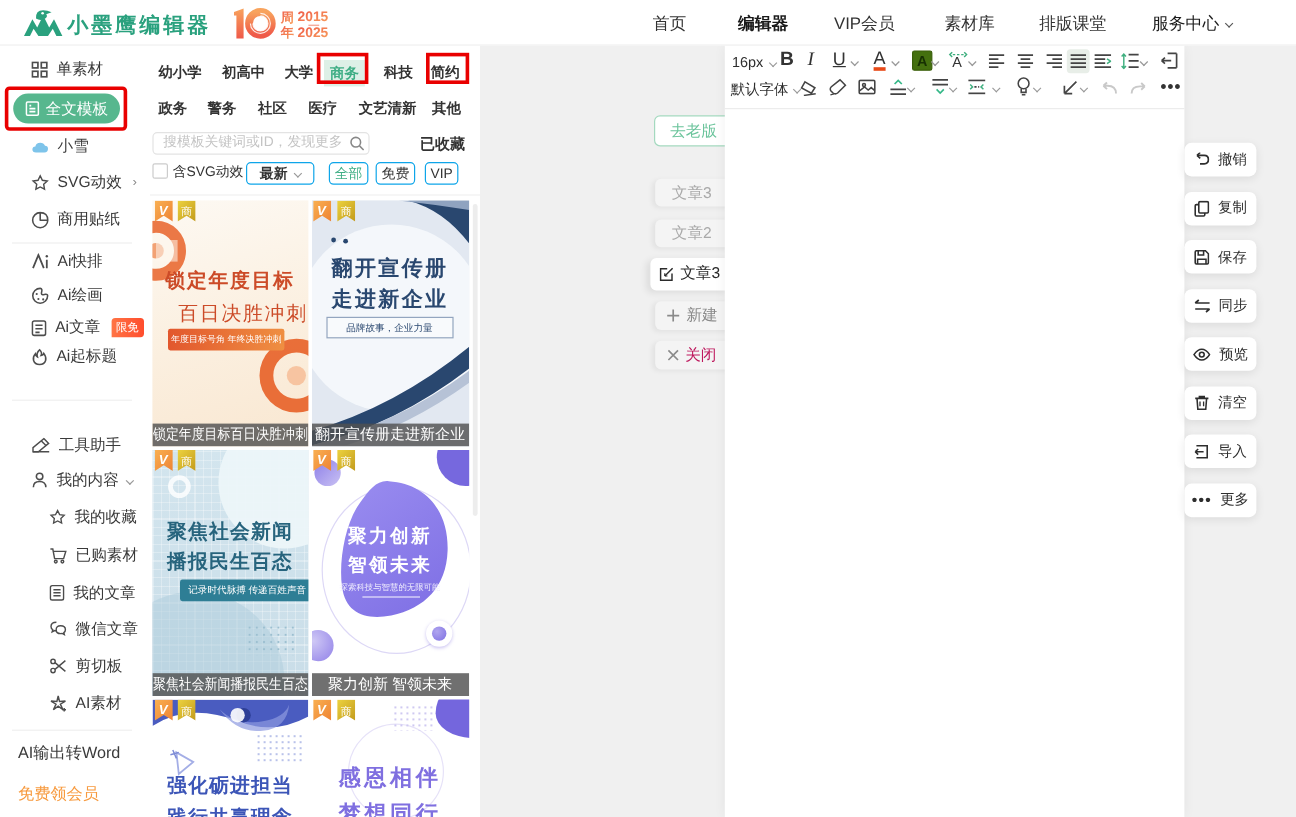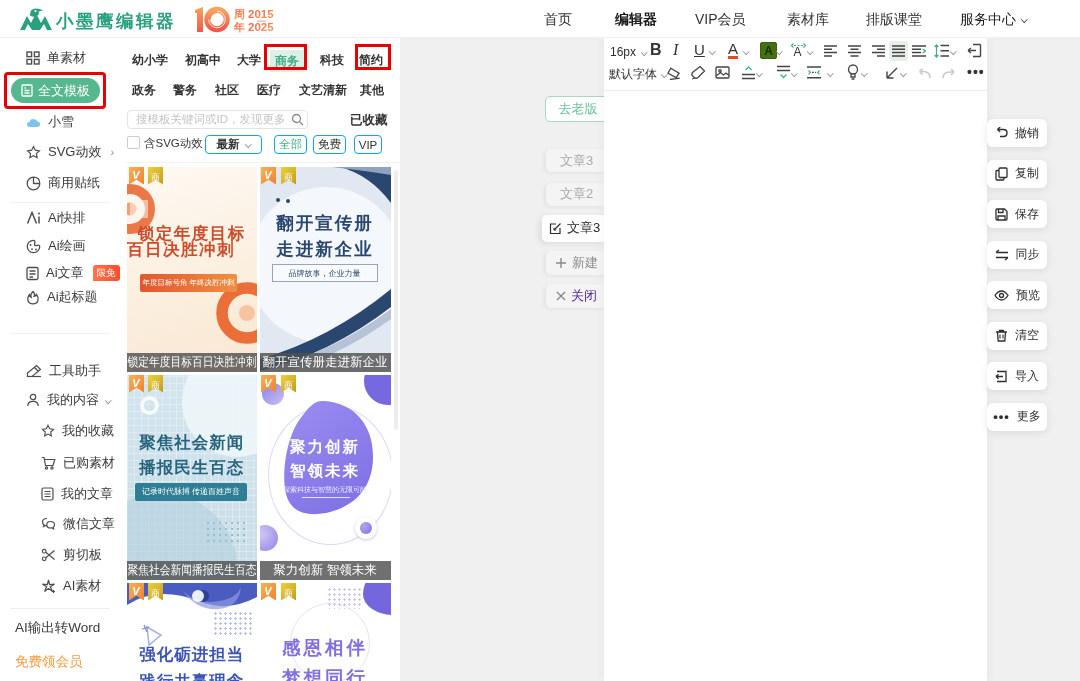--- a/index.html
+++ b/index.html
@@ -199,21 +199,21 @@
  <svg style="position:absolute;left:-26px;top:13px" width="58" height="58" viewBox="0 0 58 58">
           <circle cx="29" cy="29" r="20" fill="none" stroke="#e8672f" stroke-width="10" opacity=".88"></circle>
           <circle cx="29" cy="29" r="6.5" fill="#f0925e" opacity=".85"></circle>
           <rect x="29" y="20" width="18" height="18" fill="#fdf6ec" opacity=".55"></rect>
         </svg>
  <svg style="position:absolute;right:-24px;bottom:25px" width="68" height="68" viewBox="0 0 68 68">
           <circle cx="34" cy="34" r="25" fill="none" stroke="#e8672f" stroke-width="11.5" opacity=".95"></circle>
           <circle cx="34" cy="34" r="8" fill="#f5b489" opacity=".7"></circle>
         </svg>
  <div style="position:absolute;left:0;top:56px;width:100%;text-align:center;font-size:16.5px;font-weight:bold;color:#cc4b28;letter-spacing:1.5px">锁定年度目标</div>
- <div style="position:absolute;left:0;top:72px;width:100%;text-align:left;font-size:16.5px;font-weight:bold;color:#cc4b28;letter-spacing:1.5px">百日决胜冲刺</div>
+ <div style="position:absolute;left:0;top:84px;width:100%;text-align:right;font-size:16.5px;font-weight:normal;color:#cc4b28;letter-spacing:1.5px">百日决胜冲刺</div>
  <div style="position:absolute;left:13px;top:107px;width:97px;height:17.5px;background:linear-gradient(90deg,#e2572d,#ef8f42);border-radius:2px;color:#fff;font-size:7.5px;text-align:center;line-height:17.5px;white-space:nowrap">年度目标号角 年终决胜冲刺</div>
  <div class="bdgs">
           <svg width="15" height="18" viewBox="0 0 15 18">
             <path d="M0 0 H15 V17.5 L7.5 12.8 L0 17.5 Z" fill="url(#vbg)"></path>
             <text x="3.2" y="12" font-size="11" font-weight="bold" font-style="italic" fill="#fff">V</text>
           </svg>
           <svg width="15" height="18" viewBox="0 0 15 18">
             <path d="M0 0 H15 V17.5 L7.5 12.8 L0 17.5 Z" fill="url(#sbg)"></path>
             <text x="3" y="12.5" font-size="9" fill="#fff">商</text>
           </svg>
@@ -248,21 +248,21 @@
         </div>
  <div class="cap">翻开宣传册走进新企业</div>
 </div>
 
 <div class="card" style="left:2px;top:337px;width:129.5px;height:205px;background:repeating-linear-gradient(0deg,rgba(255,255,255,.3) 0 1px,transparent 1px 7px),repeating-linear-gradient(90deg,rgba(255,255,255,.3) 0 1px,transparent 1px 7px),linear-gradient(180deg,#d3e5ee,#c9dde8)">
  <div style="position:absolute;left:55px;top:-28px;width:110px;height:110px;border-radius:50%;background:rgba(236,245,249,.95)"></div>
  <div style="position:absolute;left:-40px;top:118px;width:150px;height:150px;border-radius:50%;background:rgba(177,206,221,.55)"></div>
  <div style="position:absolute;left:13px;top:21px;width:19px;height:19px;border-radius:50%;border:4.5px solid rgba(255,255,255,.8)"></div>
  <div style="position:absolute;left:0;top:57px;width:100%;text-align:center;font-size:16.5px;font-weight:bold;color:#27647d;letter-spacing:1px">聚焦社会新闻</div>
  <div style="position:absolute;left:0;top:82px;width:100%;text-align:center;font-size:16.5px;font-weight:bold;color:#27647d;letter-spacing:1px">播报民生百态</div>
- <div style="position:absolute;left:8px;top:108px;width:112px;height:18px;background:#2e7e95;border-radius:2px;color:#fff;font-size:8px;text-align:center;line-height:18px;white-space:nowrap">记录时代脉搏 传递百姓声音</div>
+ <div style="position:absolute;left:23px;top:108px;width:112px;height:18px;background:#2e7e95;border-radius:2px;color:#fff;font-size:8px;text-align:center;line-height:18px;white-space:nowrap">记录时代脉搏 传递百姓声音</div>
  <div style="position:absolute;right:12px;top:145px;width:40px;height:26px;background:radial-gradient(circle,#9cbfd0 1px,transparent 1.2px);background-size:6px 6px"></div>
  <div class="bdgs">
           <svg width="15" height="18" viewBox="0 0 15 18">
             <path d="M0 0 H15 V17.5 L7.5 12.8 L0 17.5 Z" fill="url(#vbg)"></path>
             <text x="3.2" y="12" font-size="11" font-weight="bold" font-style="italic" fill="#fff">V</text>
           </svg>
           <svg width="15" height="18" viewBox="0 0 15 18">
             <path d="M0 0 H15 V17.5 L7.5 12.8 L0 17.5 Z" fill="url(#sbg)"></path>
             <text x="3" y="12.5" font-size="9" fill="#fff">商</text>
           </svg>
@@ -353,21 +353,21 @@
 <div class="tab" style="top:149px">文章3</div>
 <div class="tab" style="top:182.5px">文章2</div>
 <div class="tab" style="left:542px;top:214.5px;width:65px;height:27px;background:#fff;color:#2b2b2b;box-shadow:-3px 2px 6px rgba(0,0,0,.08)"><svg width="13" height="13" viewBox="0 0 13 13" fill="none" stroke="#2b2b2b" stroke-width="1.2">
         <path d="M11 6 V11.5 H1.5 V2 H7"></path>
         <path d="M5 8 L11.5 1.5"></path>
         <path d="M5 8 L5 5.8 M5 8 L7.2 8" stroke-width="1"></path>
       </svg>文章3</div>
 <div class="tab" style="top:250.5px;height:24px;color:#8a8a8a"><svg width="12" height="12" viewBox="0 0 12 12" stroke="#8a8a8a" stroke-width="1.4">
         <path d="M6 1 V11 M1 6 H11"></path>
       </svg>新建</div>
-<div class="tab" style="top:284px;height:24px;color:#4c1d95"><svg width="10" height="10" viewBox="0 0 10 10" stroke="#8a8a8a" stroke-width="1.4">
+<div class="tab" style="top:284px;height:24px;color:#be185d"><svg width="10" height="10" viewBox="0 0 10 10" stroke="#8a8a8a" stroke-width="1.4">
         <path d="M1 1 L9 9 M9 1 L1 9"></path>
       </svg>关闭</div>
 <div id="editor">
       <div id="tbline"></div>
 <div style="position:absolute;left:6px;top:5px;font-size:12px;color:#2e2e2e;line-height:19px">16px <i class="cv" style="vertical-align:2px;margin-left:3px"></i></div>
 <div style="position:absolute;left:46px;top:3px;font-size:16px;font-weight:bold;color:#333">B</div>
 <div style="position:absolute;left:69px;top:3px;font-size:16px;font-style:italic;font-family:'Liberation Serif',serif;color:#333">I</div>
 <div style="position:absolute;left:90px;top:3px;font-size:15px;text-decoration:underline;color:#333">U</div>
 <i class="cv" style="position:absolute;left:106px;top:11px"></i>
 <div style="position:absolute;left:124px;top:3px;font-size:15px;color:#333;border-bottom:3px solid #e84a18;line-height:15px">A</div>

